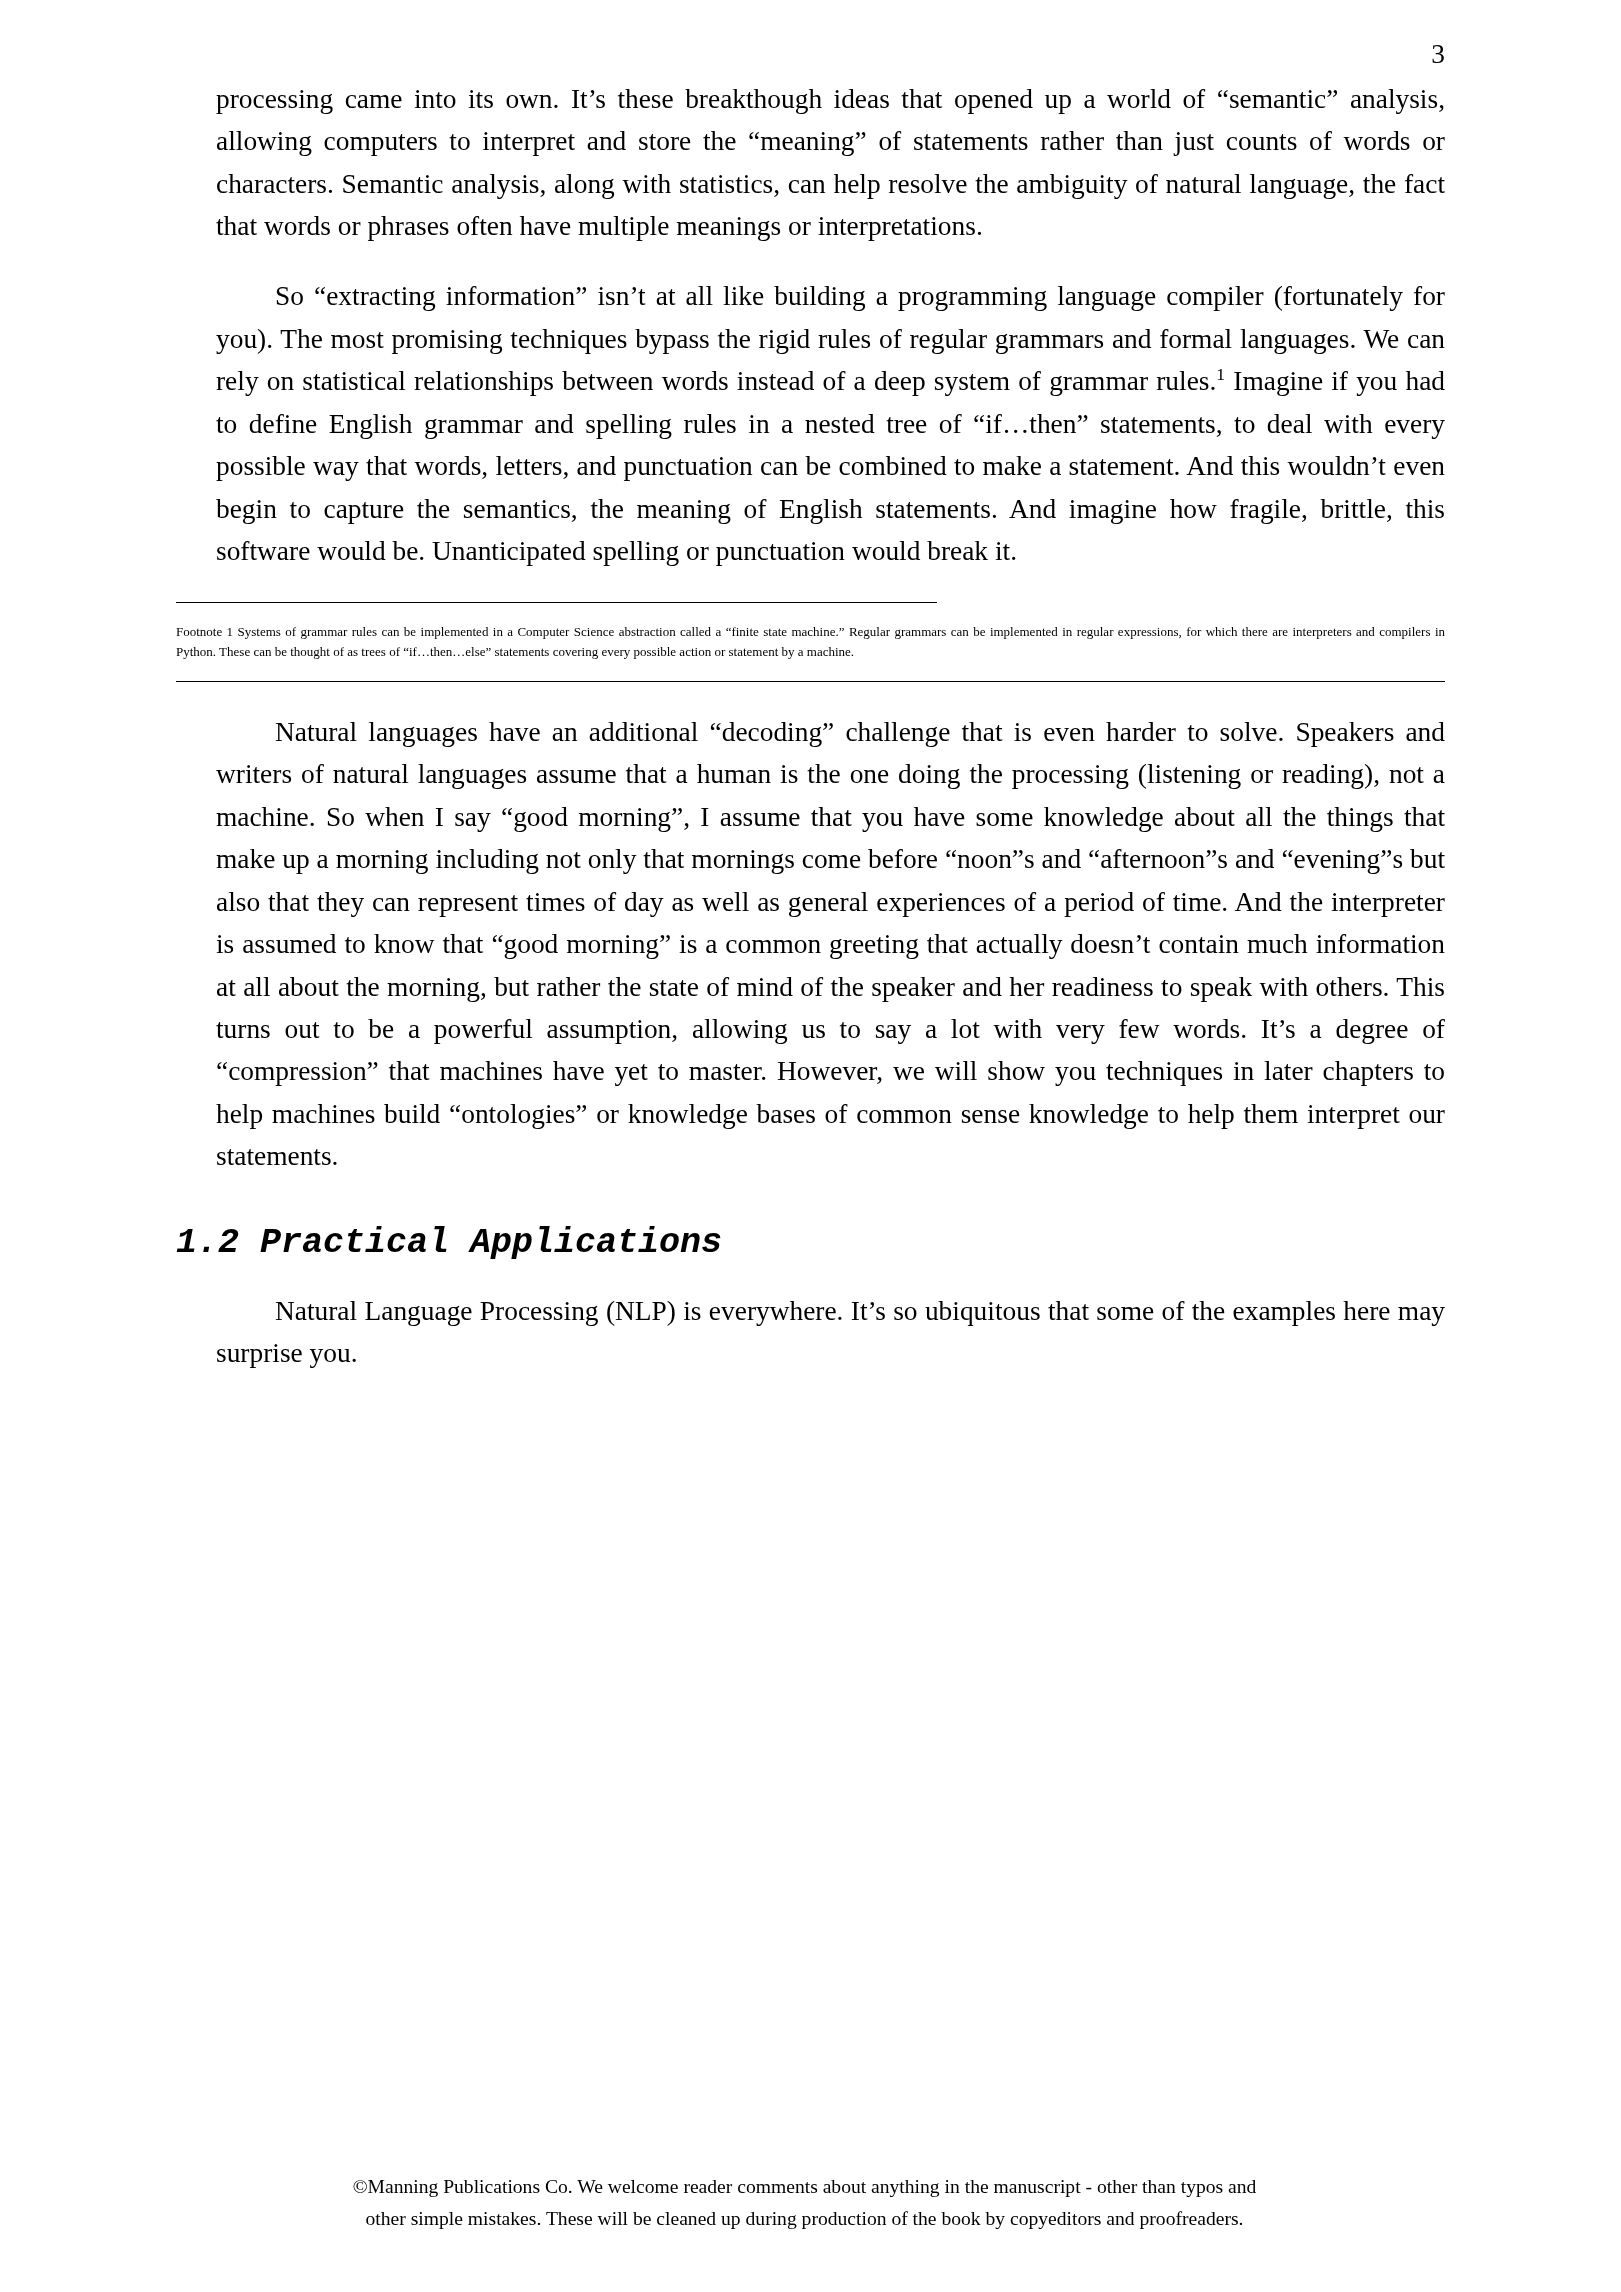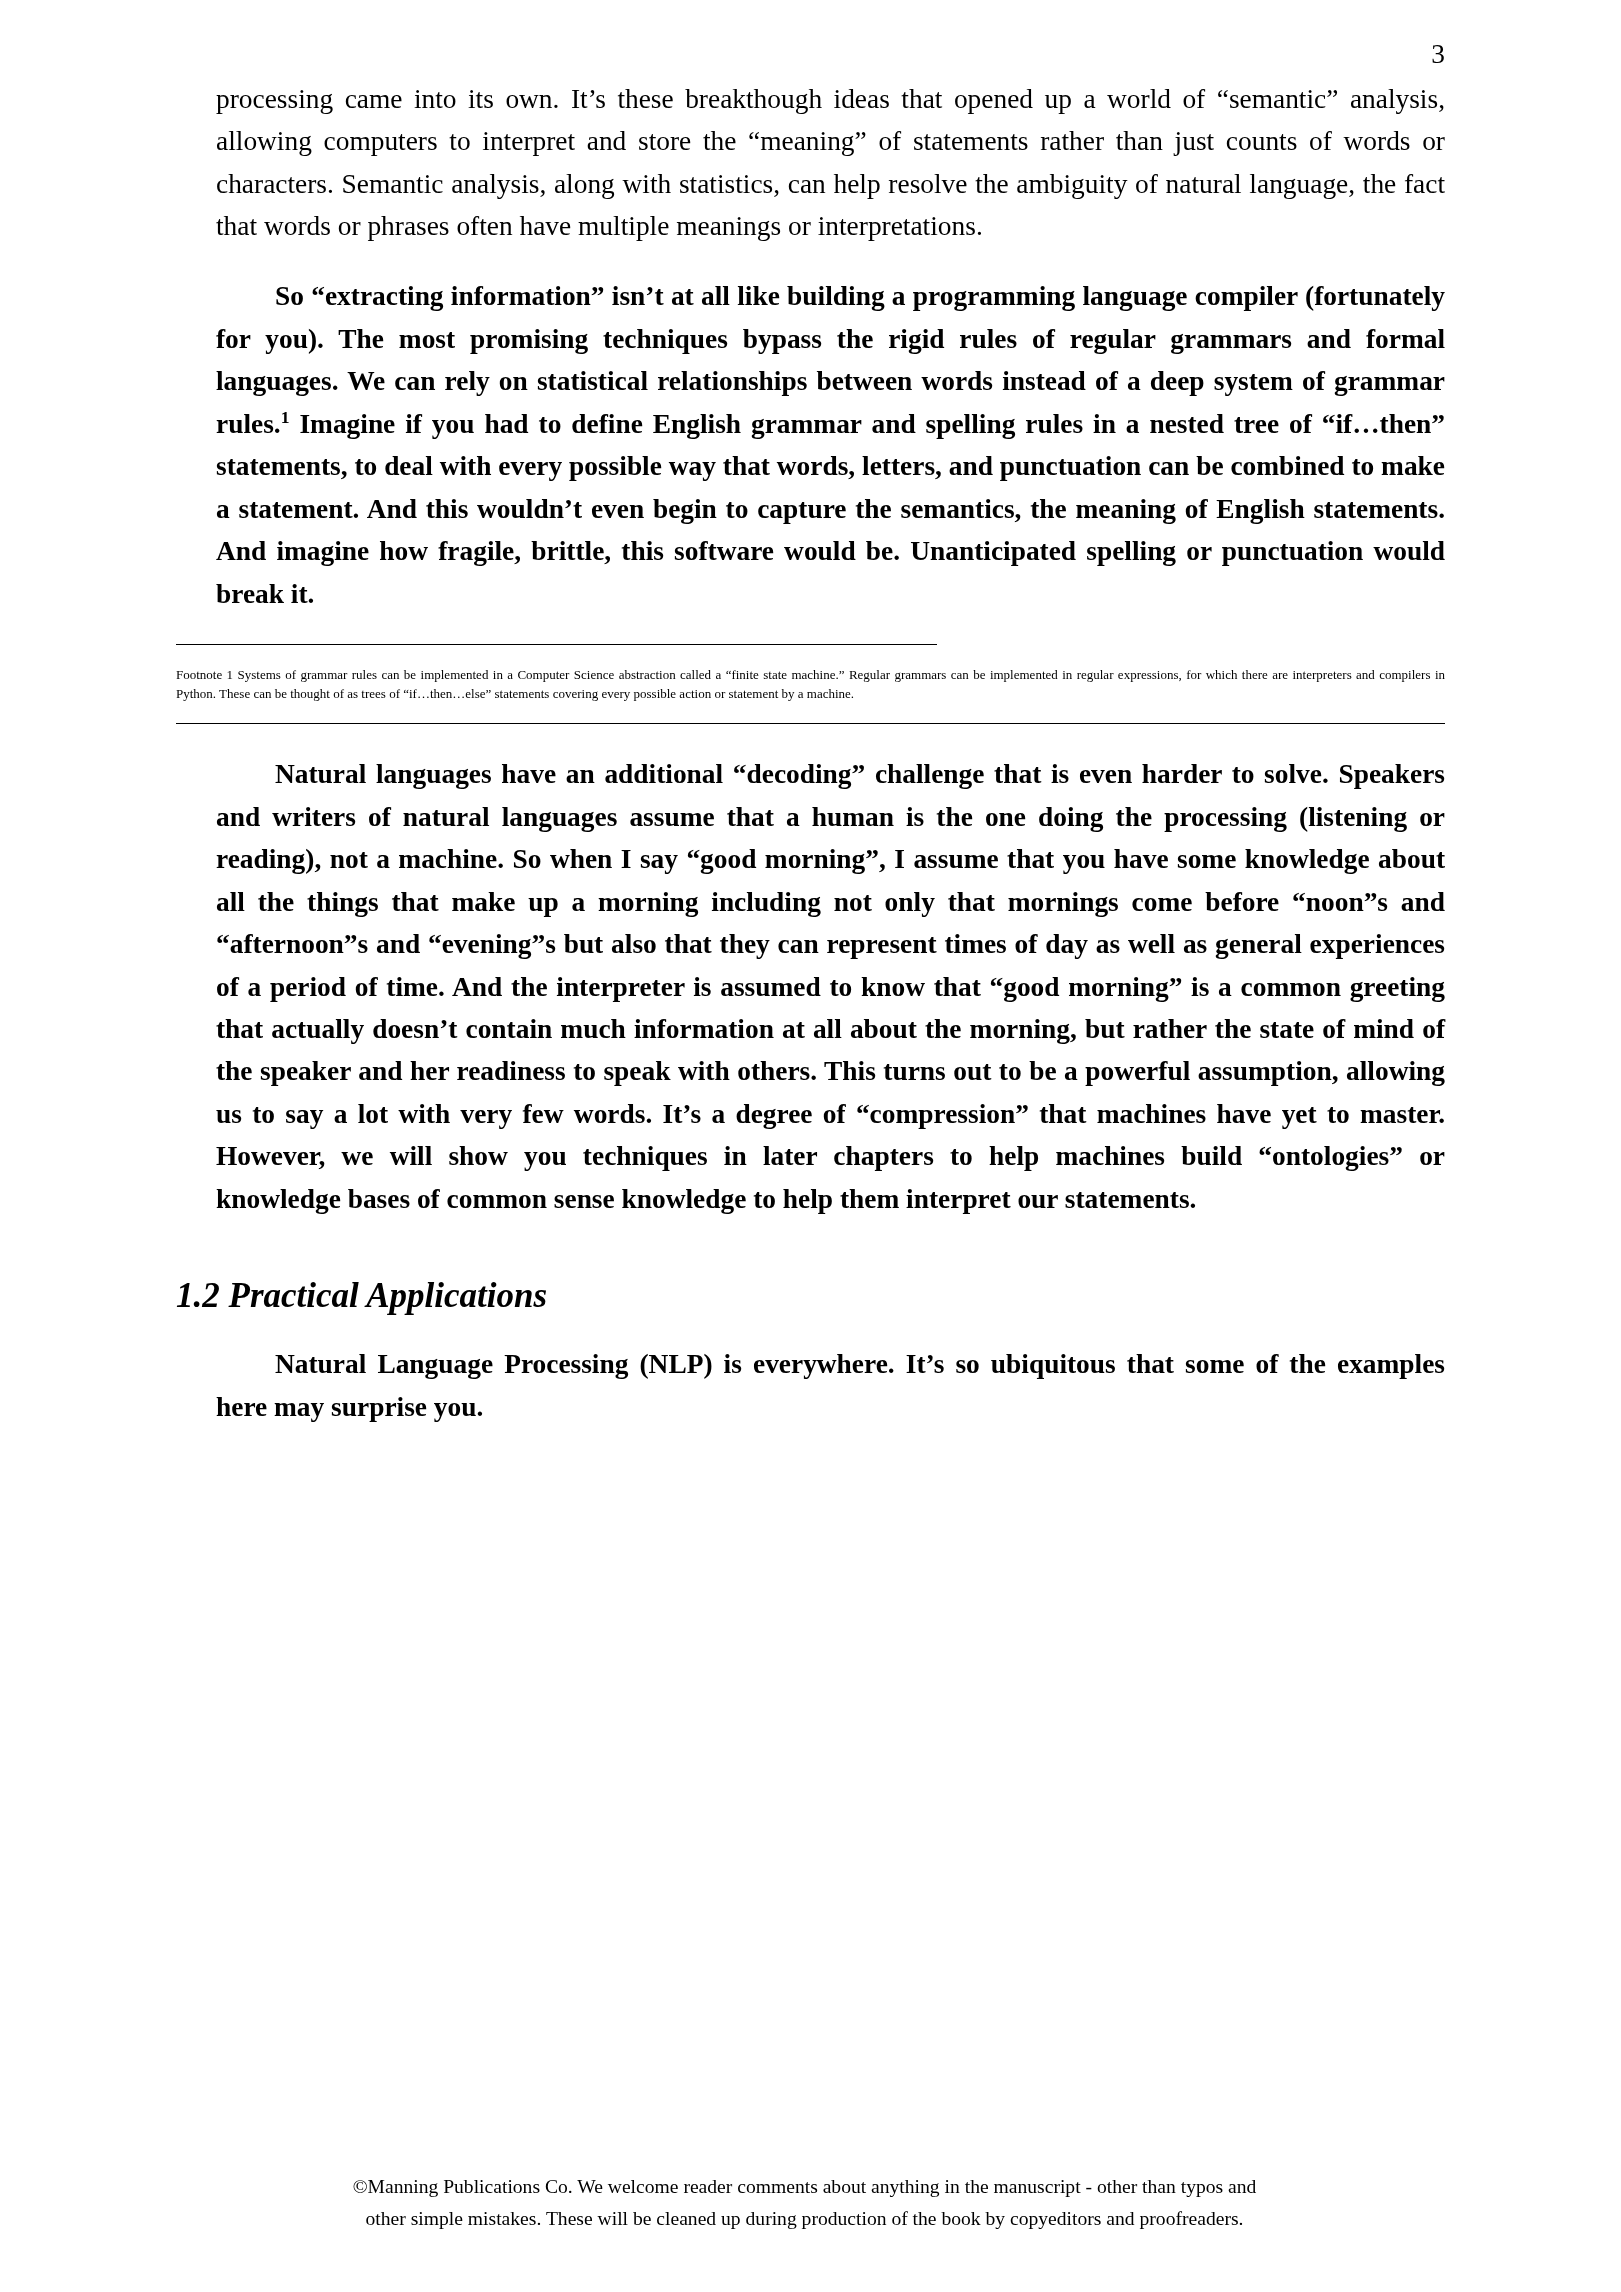--- a/index.html
+++ b/index.html
@@ -37,21 +37,20 @@
     }
 
     .paragraph {
       margin-bottom: 0;
       text-indent: 0;
       margin-left: 40px;
     }
 
     .paragraph-indent {
       text-indent: 59px;
-      font-weight: bold;
     }
 
     .footnote-divider {
       border: none;
       border-top: 1px solid #000;
       margin: 29px 0 19.6px 0;
       width: 60%;
     }
 
     .footnote {
@@ -65,22 +64,23 @@
       border: none;
       border-top: 1px solid #000;
       margin: 19.6px 0 29px 0;
       width: 100%;
     }
 
     .section-heading {
       font-size: 35px;
       font-weight: bold;
       font-style: italic;
-      margin-top: 49px;
+      margin-top: 38px;
       margin-bottom: 19.6px;
+      font-family: Liberation Mono, monospace;
     }
 
     sup {
       font-size: 17.6px;
       vertical-align: super;
     }
 
     .footer {
       position: absolute;
       bottom: 59px;

